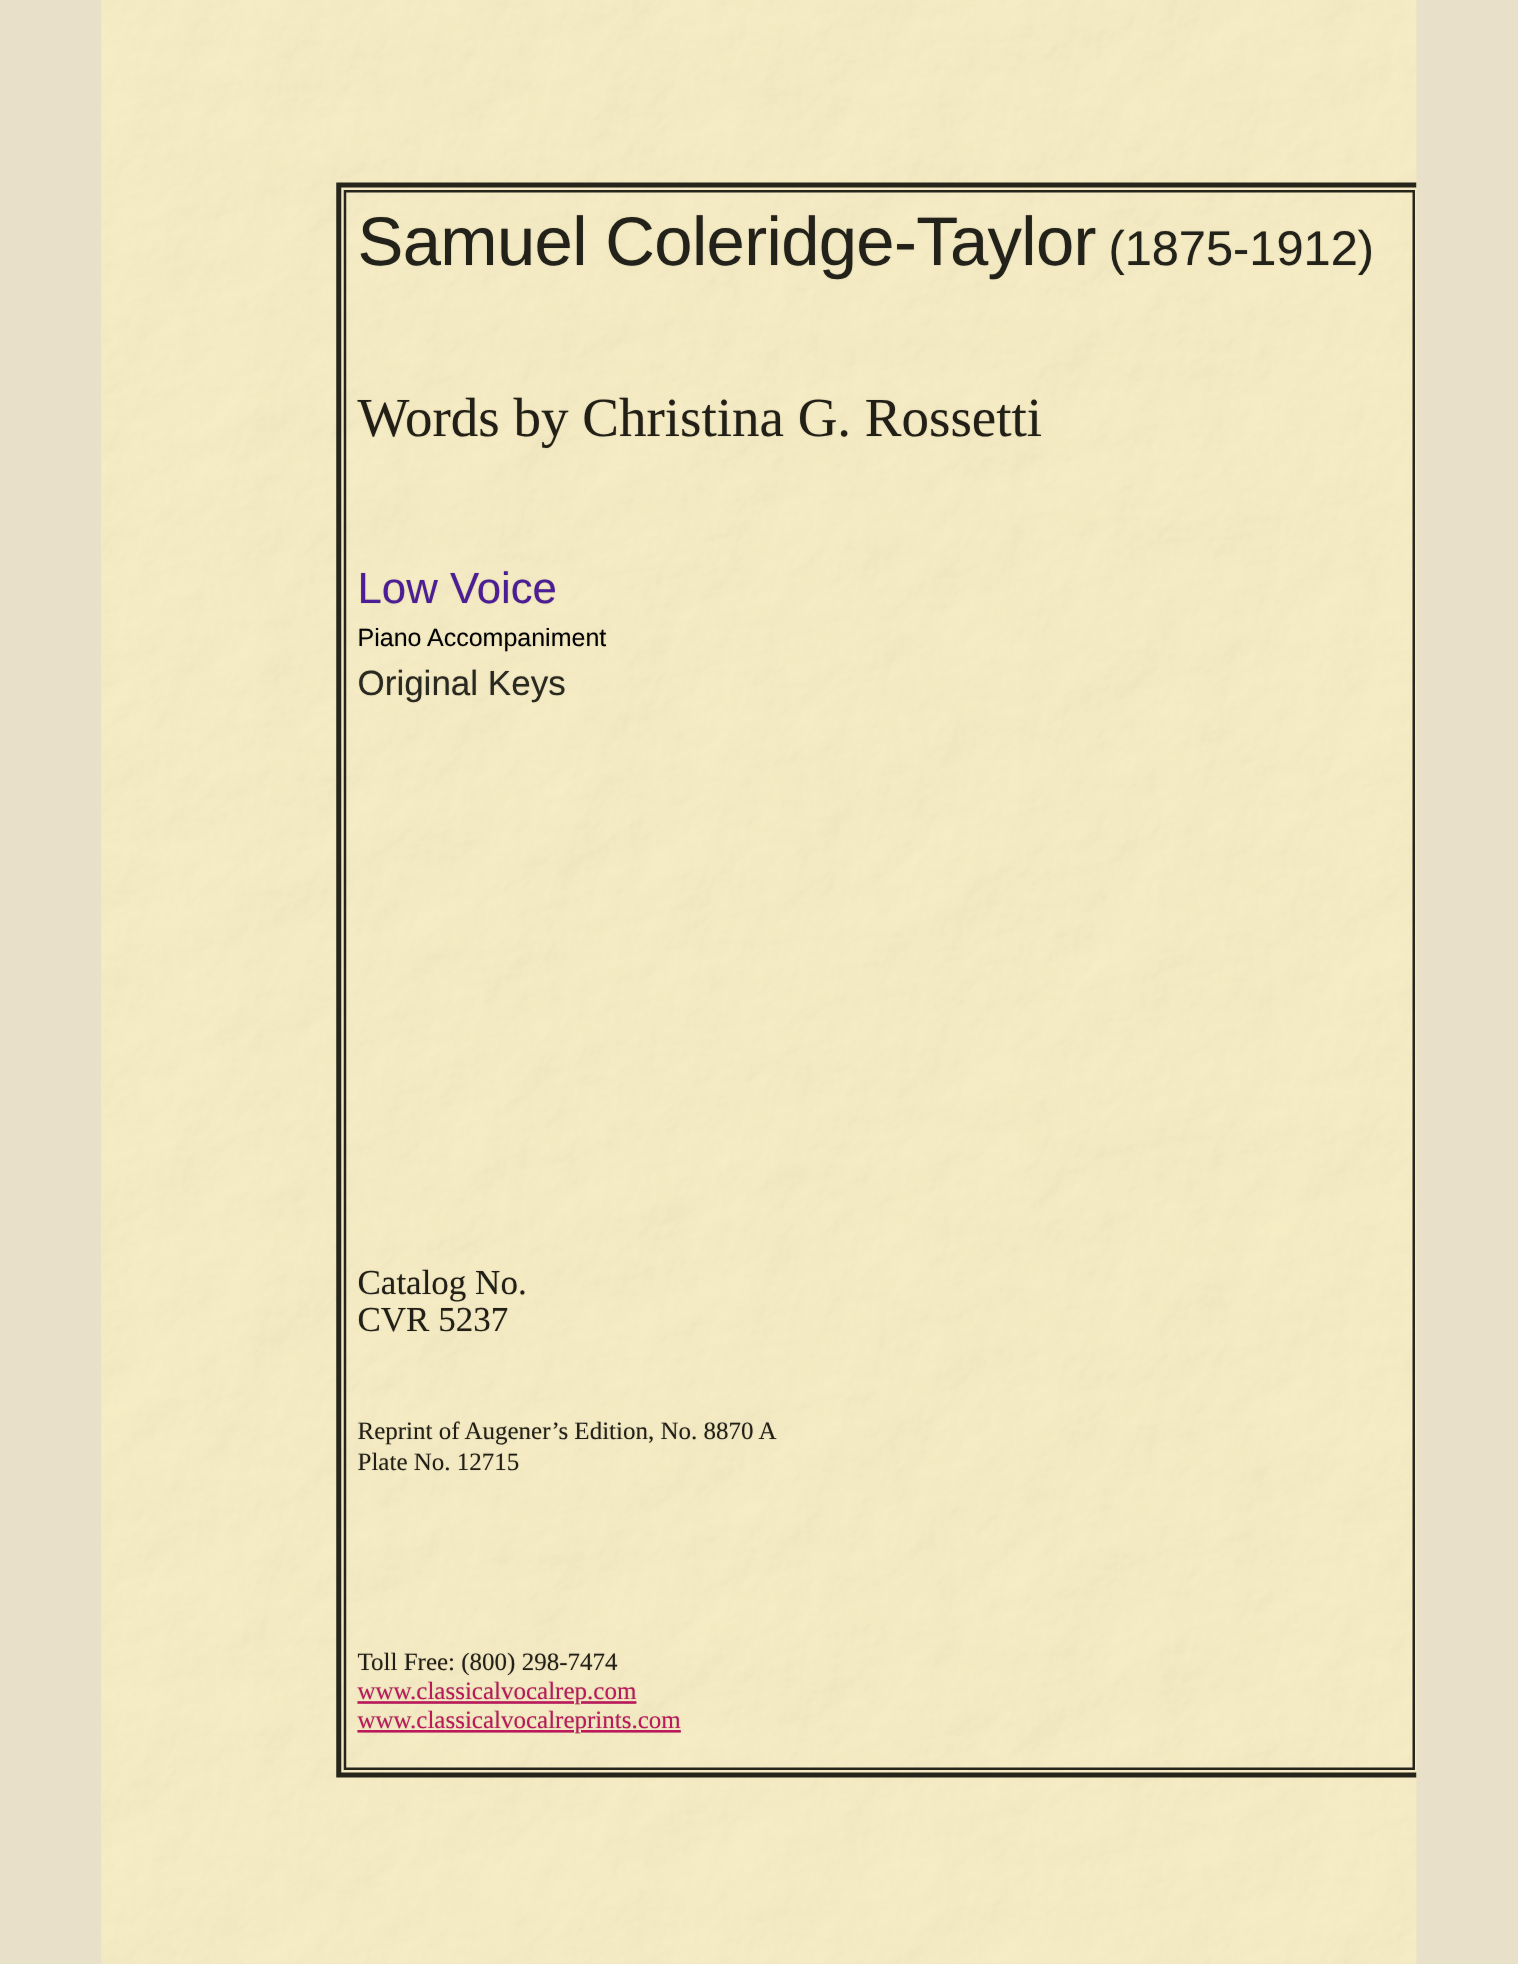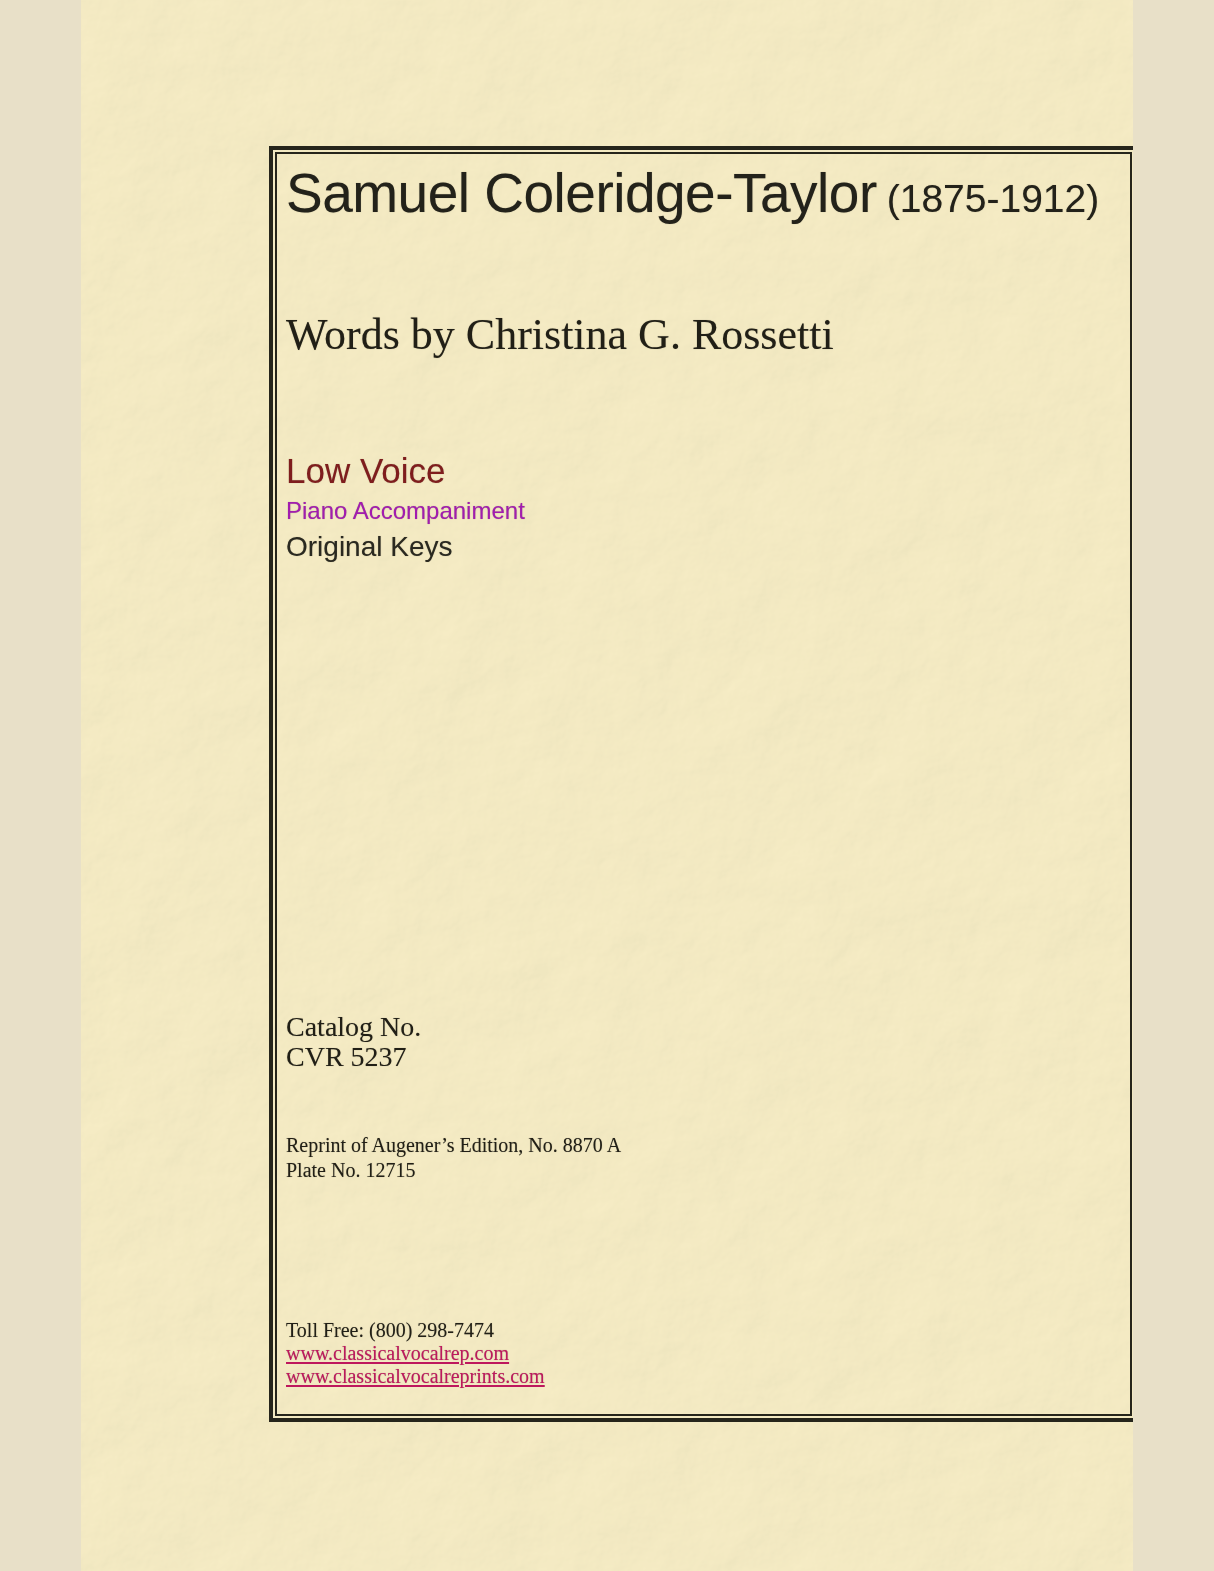--- a/index.html
+++ b/index.html
@@ -70,28 +70,28 @@
   .lyricist-line {
     top: 312px;
     font-size: 44px;
     line-height: 46px;
   }
   .voice-line {
     top: 453px;
     font-family: "Liberation Sans", sans-serif;
     font-size: 35px;
     line-height: 36px;
-    color: #7f1d1d;
+    color: #4c1d95;
   }
   .accomp-line {
     top: 496px;
     font-family: "Liberation Sans", sans-serif;
-    font-size: 24px;
+    font-size: 20px;
     line-height: 30px;
-    color: #a21caf;
+    color: #000000;
   }
   .keys-line {
     top: 532px;
     font-family: "Liberation Sans", sans-serif;
     font-size: 28px;
     line-height: 30px;
     color: #2a2920;
   }
   .catalog-label {
     top: 1012px;

